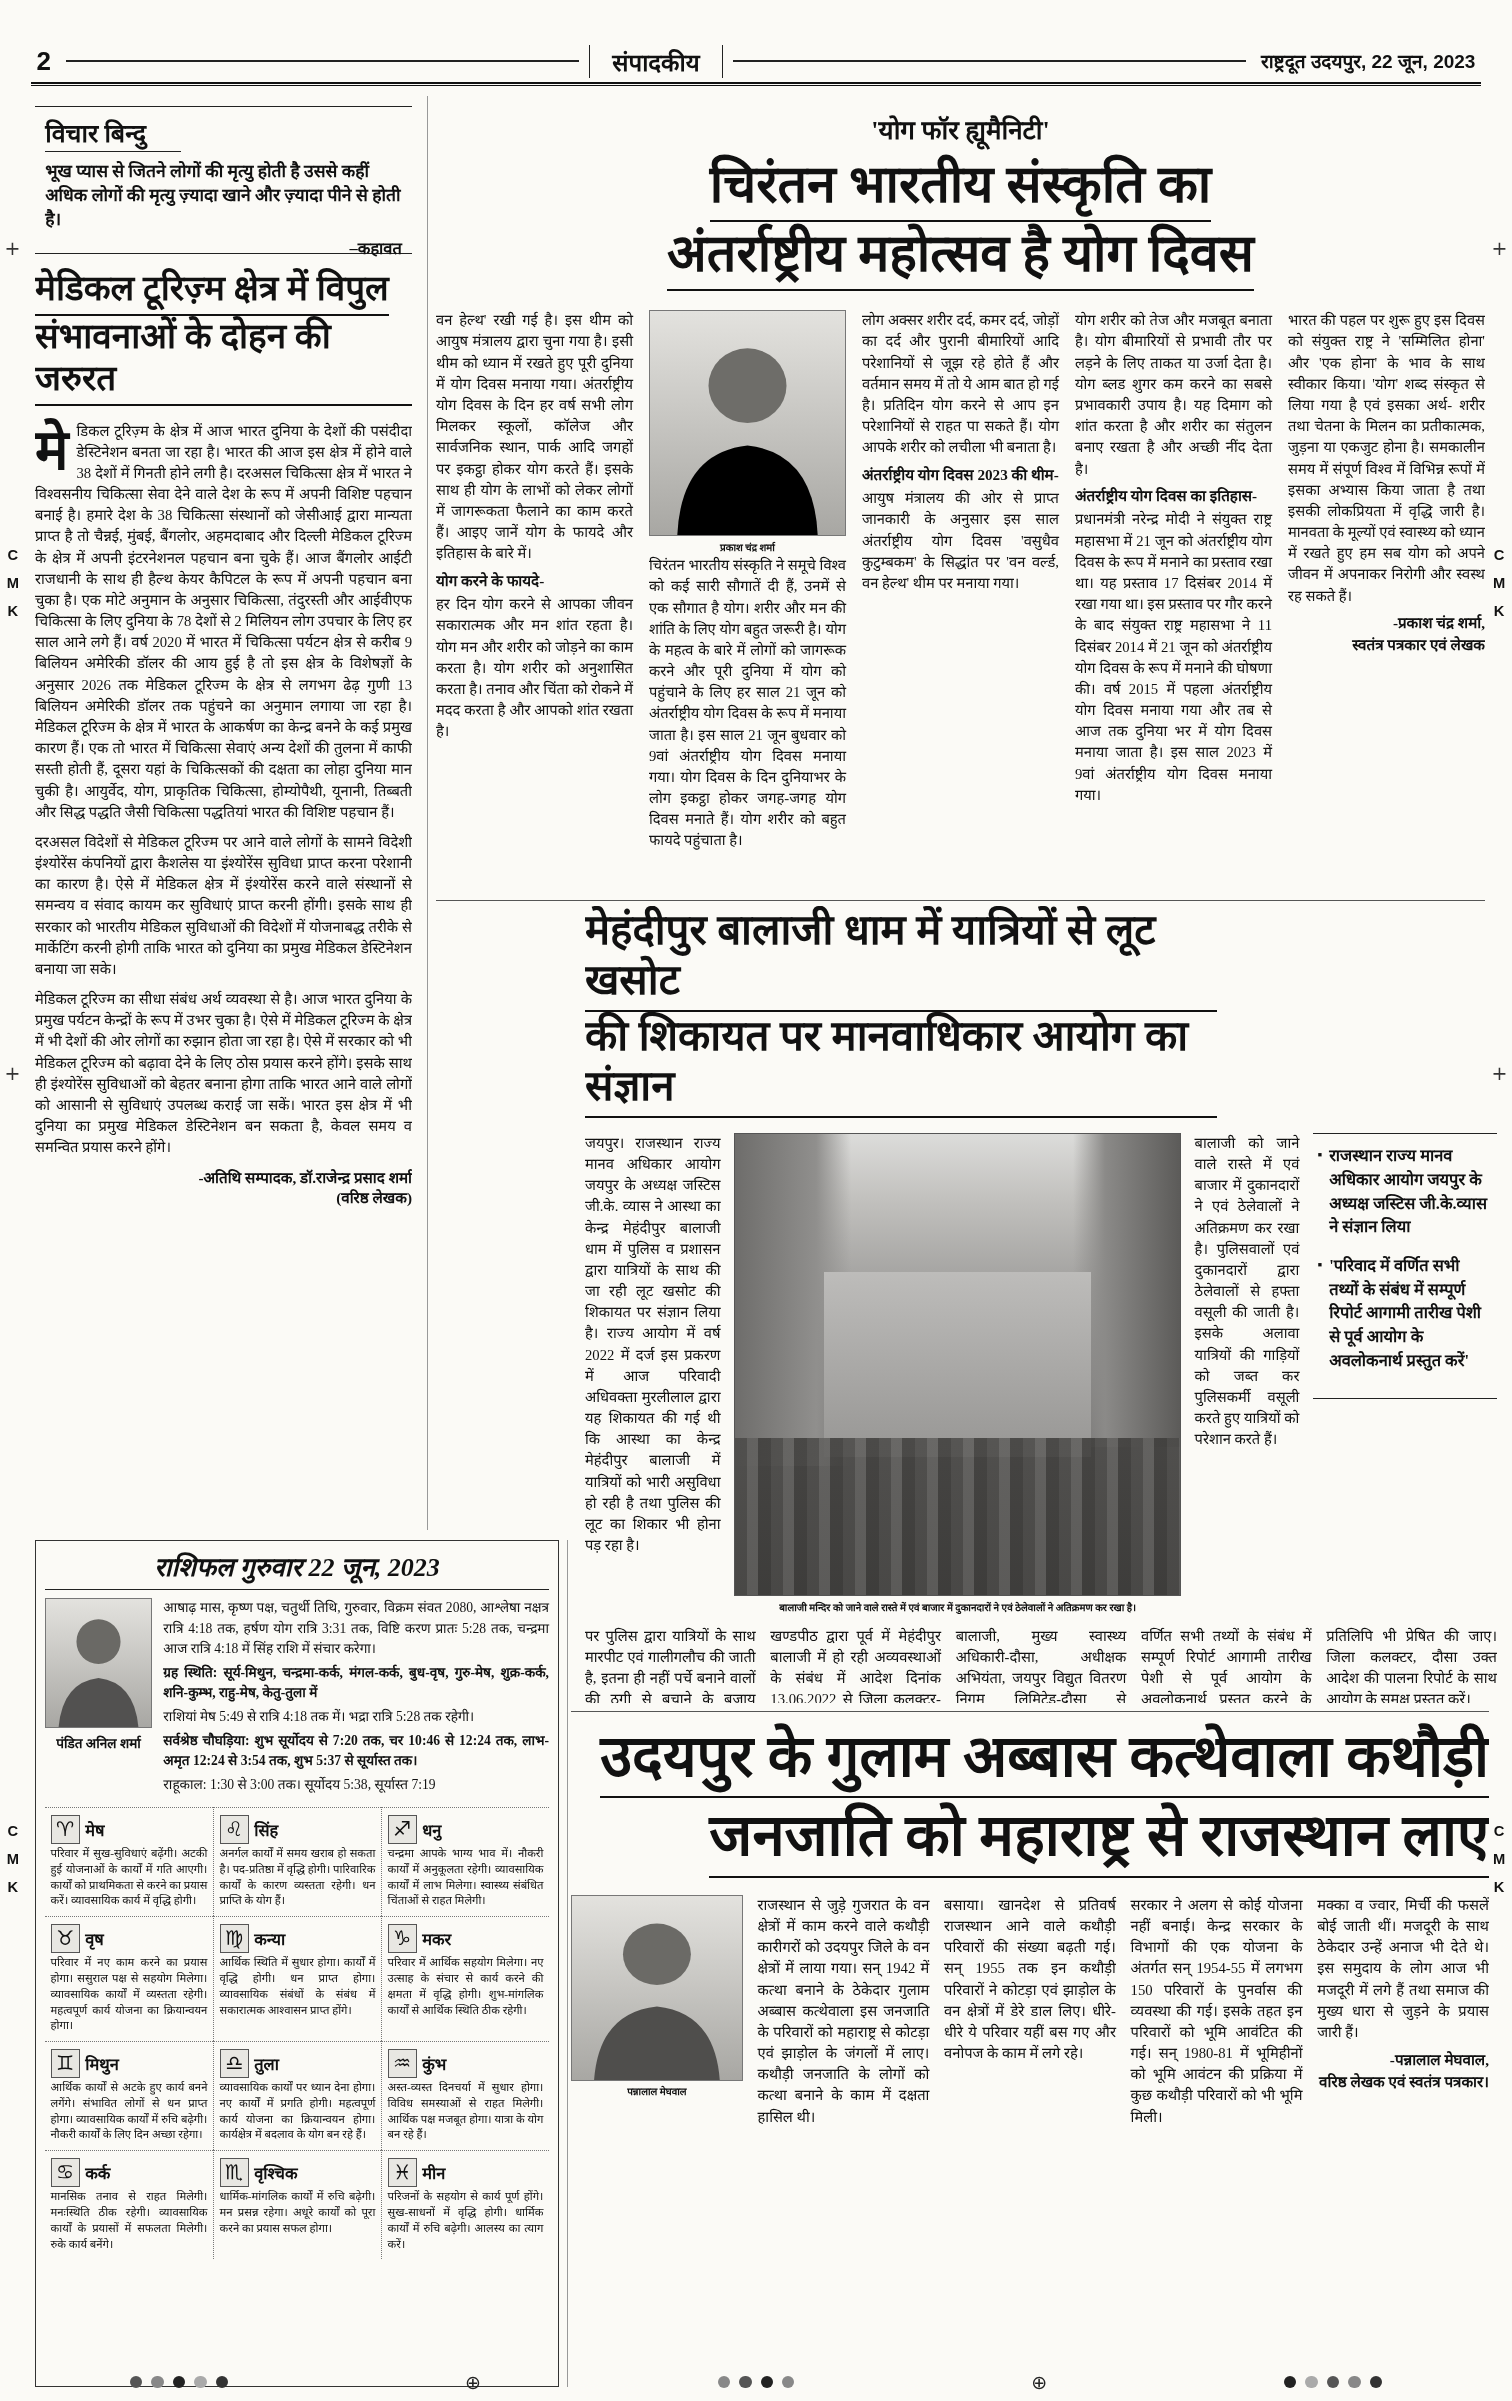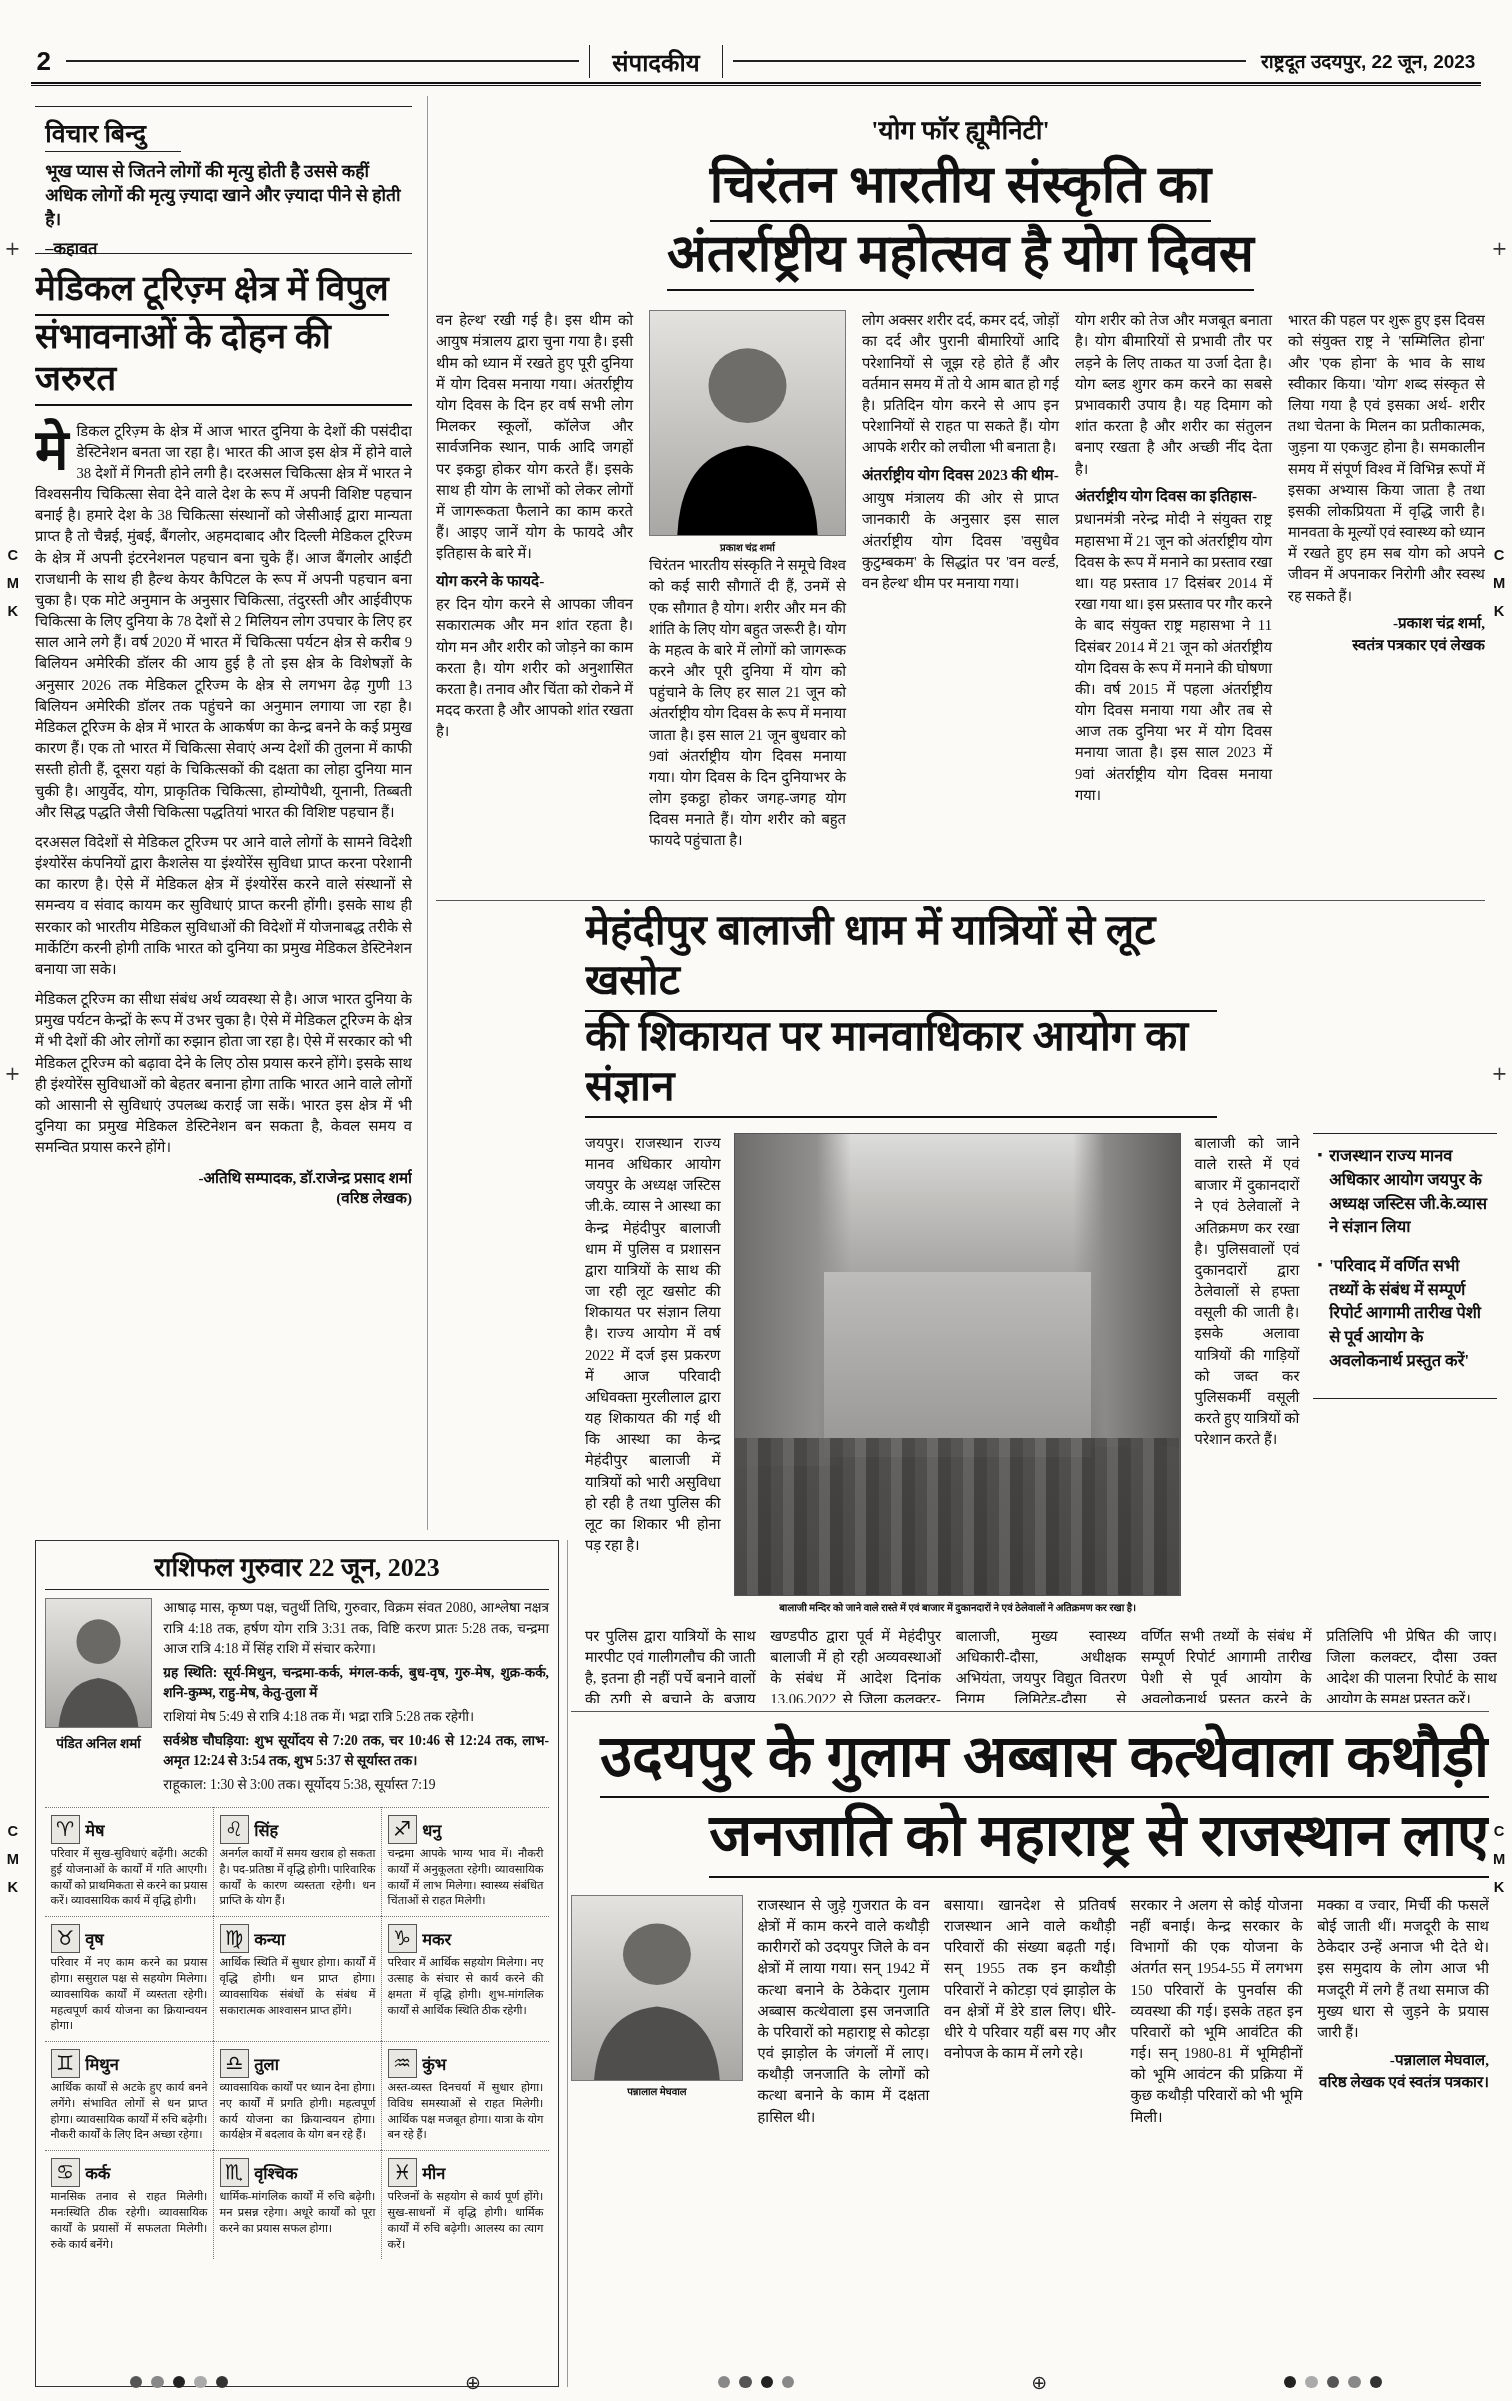--- a/index.html
+++ b/index.html
@@ -23,21 +23,21 @@
   .masthead { font-size:19px; font-weight:bold; padding:0 5.6px 0 14.7px; }
   .double-rule { position:absolute; left:31px; right:31px; top:82px; height:4px;
                  border-top:2.3px solid #111; border-bottom:0.6px solid #111; }
 
   
   .vichar { position:absolute; left:35px; top:106px; width:377px; height:148px;
             border-top:1.7px double #222; border-bottom:1.7px double #222; padding:8px 10.2px 5.6px; }
   .vichar-title { font-size:25px; font-weight:bold; margin-bottom:3.4px; }
   .vichar-title:after { content:""; display:block; width:136px; border-bottom:1.7px solid #222; margin-top:2.3px; }
   .vichar-quote { font-size:17.5px; font-weight:bold; line-height:1.35; margin-top:8px; }
-  .vichar-attr { font-size:16.4px; font-weight:bold; margin-top:4.5px; }
+  .vichar-attr { text-align:right; font-size:16.4px; font-weight:bold; margin-top:4.5px; }
 
   
   .hl-line { display:inline-block; font-weight:bold; line-height:1.18;
              border-bottom:2.3px solid #111; padding-bottom:5px; }
   .body-text { font-size:14.7px; line-height:1.44; text-align:justify; }
   .subhead { font-weight:bold; font-size:15.2px; margin:5.6px 0 2.3px; }
   .attr { font-weight:bold; text-align:right; font-size:15.2px; margin-top:5.6px; }
   .caption { font-weight:bold; font-size:10px; text-align:center; margin-top:4.5px; }
 
   
@@ -78,21 +78,21 @@
   .balaji .sidebar { width:186px; border-top:1.7px solid #222; border-bottom:1.7px solid #222;
                      padding:10.2px 4.5px; }
   .sb-item { display:flex; gap:6.8px; font-size:16.4px; font-weight:bold; line-height:1.45; margin-bottom:14.7px; }
   .sb-bullet { font-size:13.6px; line-height:1.6; }
   .balaji .bottom-cols { column-count:5; column-gap:14.7px; margin-top:11.3px; }
 
   
   .rashifal { position:absolute; left:35px; top:1540px; width:524px; height:847px;
               border:1.1px solid #333; padding:6.8px 9px; overflow:hidden; }
   .rashifal .title { text-align:center; font-size:26px; font-weight:bold;
-                     border-bottom:1.7px double #222; padding-bottom:5.6px; }
+                     border-bottom:1.7px double #222; padding-bottom:5.6px;font-style:italic; }
   .rashifal .top { display:flex; gap:11.3px; margin-top:8px; }
   .rashifal .pandit { width:107px; }
   .rashifal .pandit .photo-portrait { height:130px; }
   .rashifal .pandit .caption { font-size:13.6px; }
   .rashifal .panchang { flex:1; font-size:13.6px; line-height:1.5; text-align:justify; }
   .rashifal .panchang .b { font-weight:bold; }
   .rashifal .panchang p { margin-bottom:3.4px; }
   .z-grid { display:grid; grid-template-columns:1fr 1fr 1fr; gap:0; margin-top:8px; }
   .z-cell { padding:6.8px 5.6px; border-top:0.6px dotted #777; }
   .z-cell:nth-child(3n+2), .z-cell:nth-child(3n) { border-left:0.6px dotted #777; }

